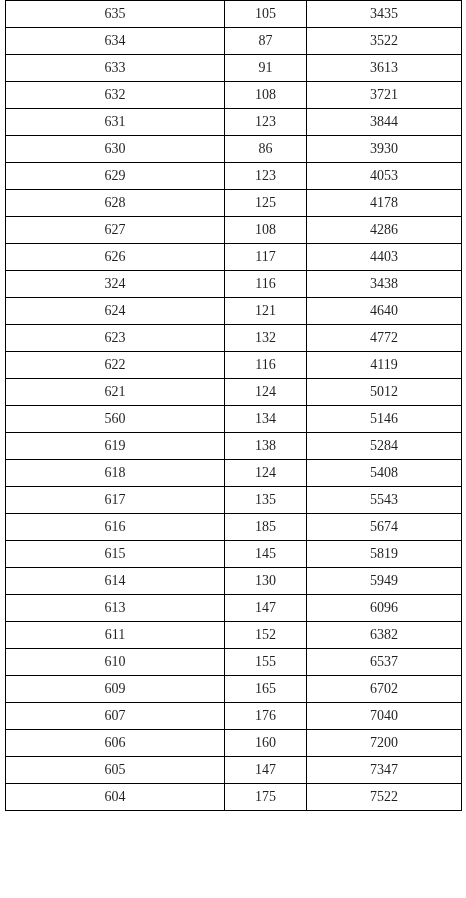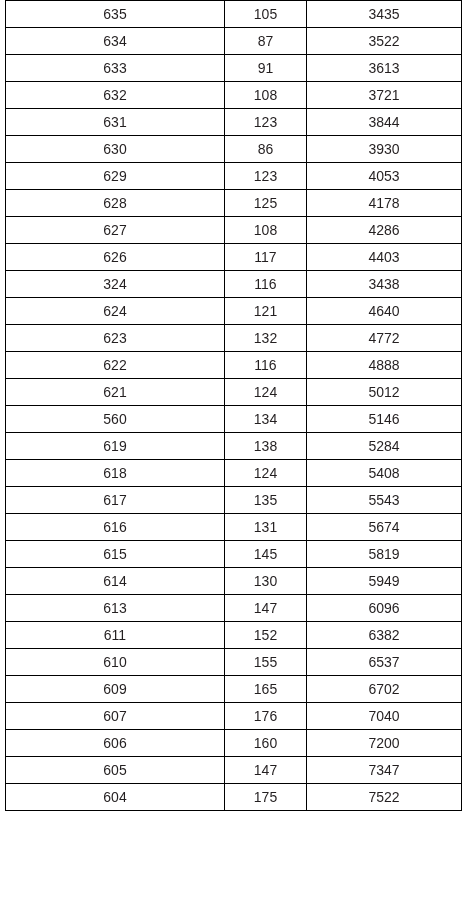--- a/index.html
+++ b/index.html
@@ -19,20 +19,21 @@
     left: 5px;
     top: 0px;
     width: 456px;
   }
   table.score-table {
     border-collapse: collapse;
     table-layout: fixed;
     width: 456px;
     border-top: 1px solid #000000;
     border-left: 1px solid #000000;
+    font-family: Liberation Serif, serif;
   }
   table.score-table col.c-score { width: 219px; }
   table.score-table col.c-count { width: 82px; }
   table.score-table col.c-cum   { width: 155px; }
 
   table.score-table td {
     height: 27px;
     box-sizing: border-box;
     border-right: 1px solid #000000;
     border-bottom: 1px solid #000000;
@@ -117,21 +118,21 @@
           <td>4640</td>
         </tr>
         <tr>
           <td>623</td>
           <td>132</td>
           <td>4772</td>
         </tr>
         <tr>
           <td>622</td>
           <td>116</td>
-          <td>4888</td>
+          <td>4119</td>
         </tr>
         <tr>
           <td>621</td>
           <td>124</td>
           <td>5012</td>
         </tr>
         <tr>
           <td>560</td>
           <td>134</td>
           <td>5146</td>
@@ -146,21 +147,21 @@
           <td>124</td>
           <td>5408</td>
         </tr>
         <tr>
           <td>617</td>
           <td>135</td>
           <td>5543</td>
         </tr>
         <tr>
           <td>616</td>
-          <td>131</td>
+          <td>185</td>
           <td>5674</td>
         </tr>
         <tr>
           <td>615</td>
           <td>145</td>
           <td>5819</td>
         </tr>
         <tr>
           <td>614</td>
           <td>130</td>

